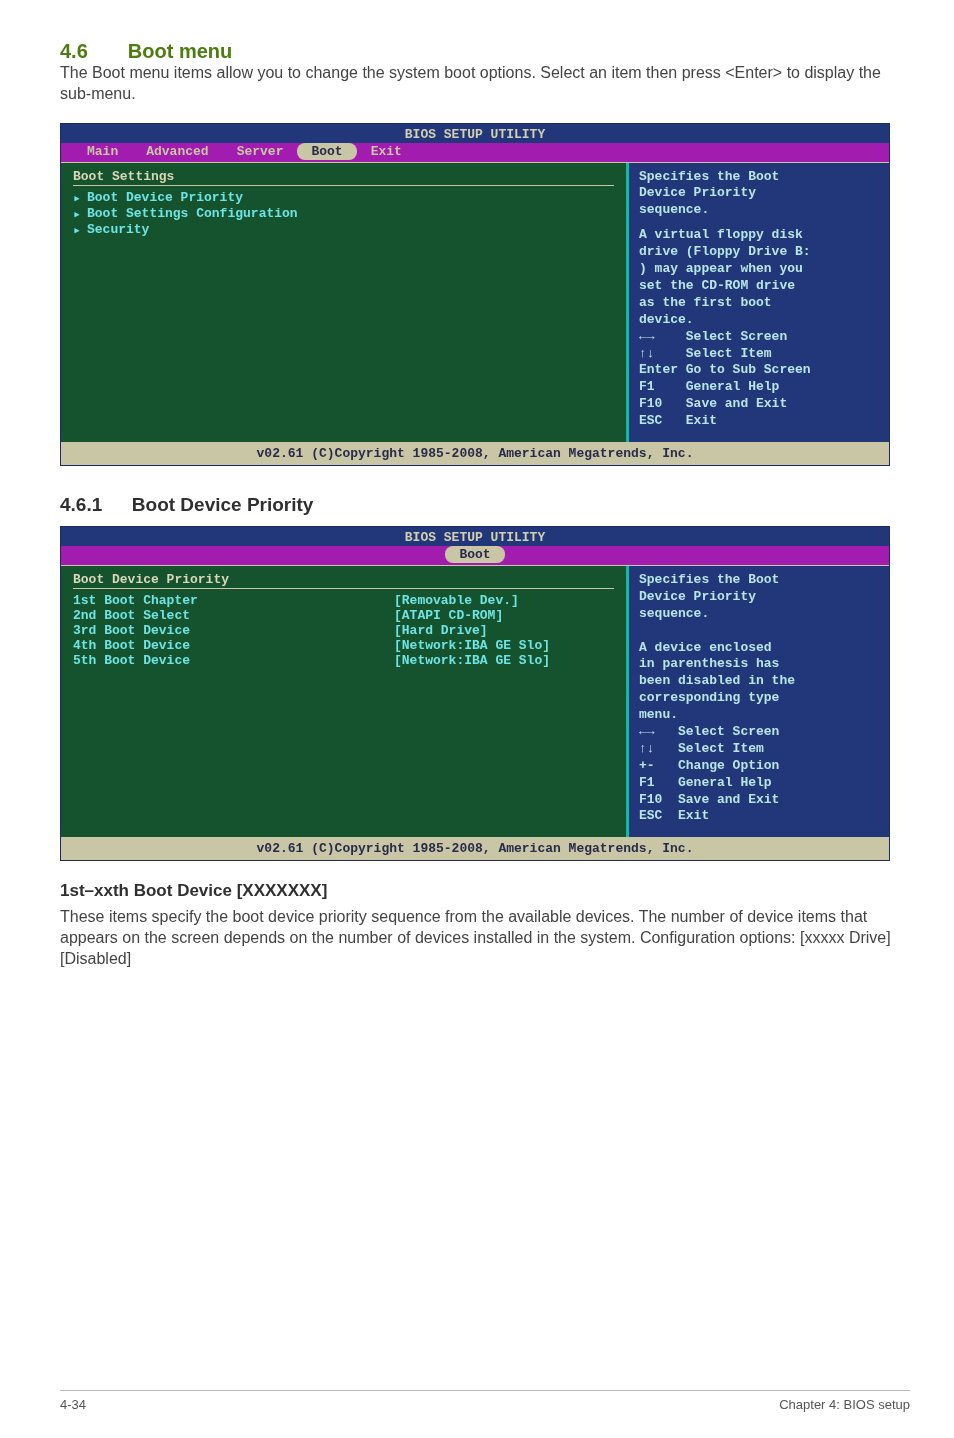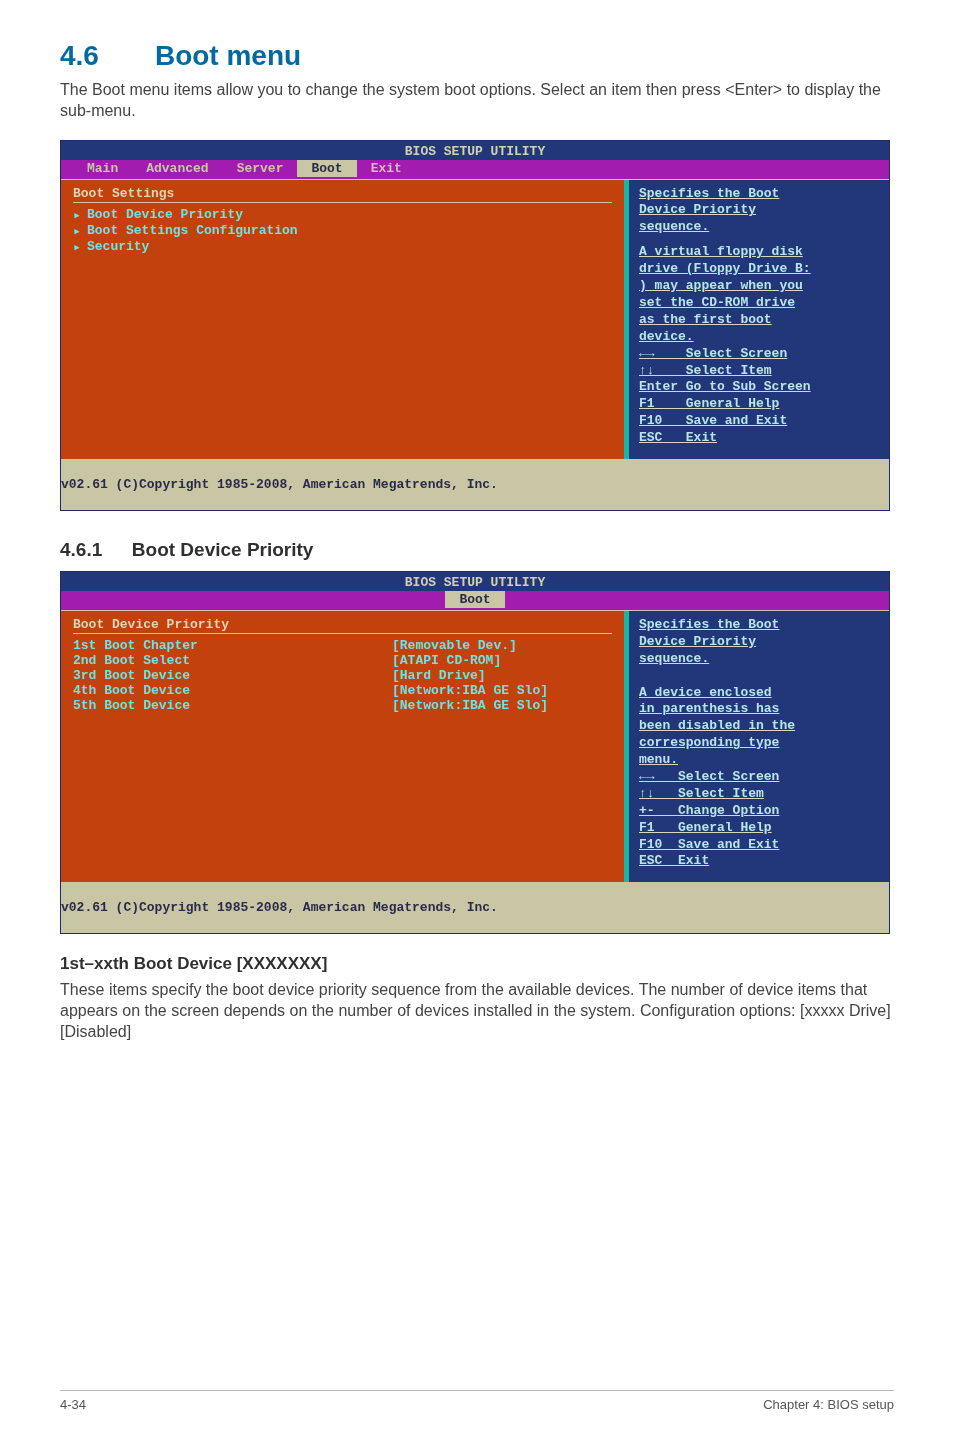--- a/index.html
+++ b/index.html
@@ -6,24 +6,23 @@
   body {
     font-family: Arial, Helvetica, sans-serif;
     background: #fff;
     color: #333;
     width: 954px;
     padding: 40px 60px 20px 60px;
     position: relative;
     min-height: 1438px;
   }
   h1.section-title {
-    font-size: 28px;
+    font-size: 20px;
     font-weight: 800;
-    color: #0369a1;
-    margin-bottom: 8px;
+    color: #4d7c0f;
   }
   p.section-desc {
     font-size: 16px;
     color: #444;
     margin-bottom: 18px;
     line-height: 1.3;
   }
   h2.sub-title {
     font-size: 19px;
     font-weight: 700;
@@ -64,68 +63,68 @@
     padding: 0 12px 2px 12px;
     gap: 0;
   }
   .bios .tab {
     padding: 1px 14px;
     color: #c9c6a4;
   }
   .bios .tab.active {
     background: #c8c6a4;
     color: #2a2a4a;
+    border-radius: 8px;
   }
   .bios .body {
     display: flex;
     border-top: 1px solid #c8c6a4;
   }
   .bios .left {
     flex: 1;
-    background: #c2410c;
+    background: #14532d;
     padding: 6px 12px 14px 12px;
     min-height: 230px;
-    border-right: 5px solid #14b8a6;
+    border-right: 3px solid #14b8a6;
   }
   .bios .right {
     width: 260px;
     background: #22367a;
     padding: 6px 10px 12px 10px;
     display: flex;
     flex-direction: column;
     justify-content: space-between;
-    text-decoration: underline;
   }
   .bios .right .keys {
     color: #b8e6e6;
     white-space: pre;
     line-height: 1.3;
   }
   .bios .right .help {
     color: #b8e6e6;
     line-height: 1.3;
   }
   .bios .cyan { color: #6ee3e3; }
   .bios .left .heading { color:#d9d7b8; margin-bottom:1px;}
   .bios .left .divider { border-top:1px solid #c8c6a4; margin-bottom:4px;}
   .bios .row { display:flex; align-items:flex-start; }
   .bios .arrow { width:14px; color:#6ee3e3; }
   .bios .label { flex:1; }
   .bios .value { width: 220px; color:#6ee3e3; }
   .bios .footer {
     background: #c8c6a4;
     color:#2a2a4a;
-    text-align:left;
-    padding:18px 0;
+    text-align:center;
+    padding:4px 0;
   }
   .page-footer {
     position: absolute;
     bottom: 26px;
     left: 60px;
-    right: 60px;
+    right: 44px;
     border-top: 1px solid #b8b8b8;
     padding-top: 6px;
     font-size: 13px;
     color: #555;
     display: flex;
     justify-content: space-between;
   }
 </style>
 </head>
 <body>

